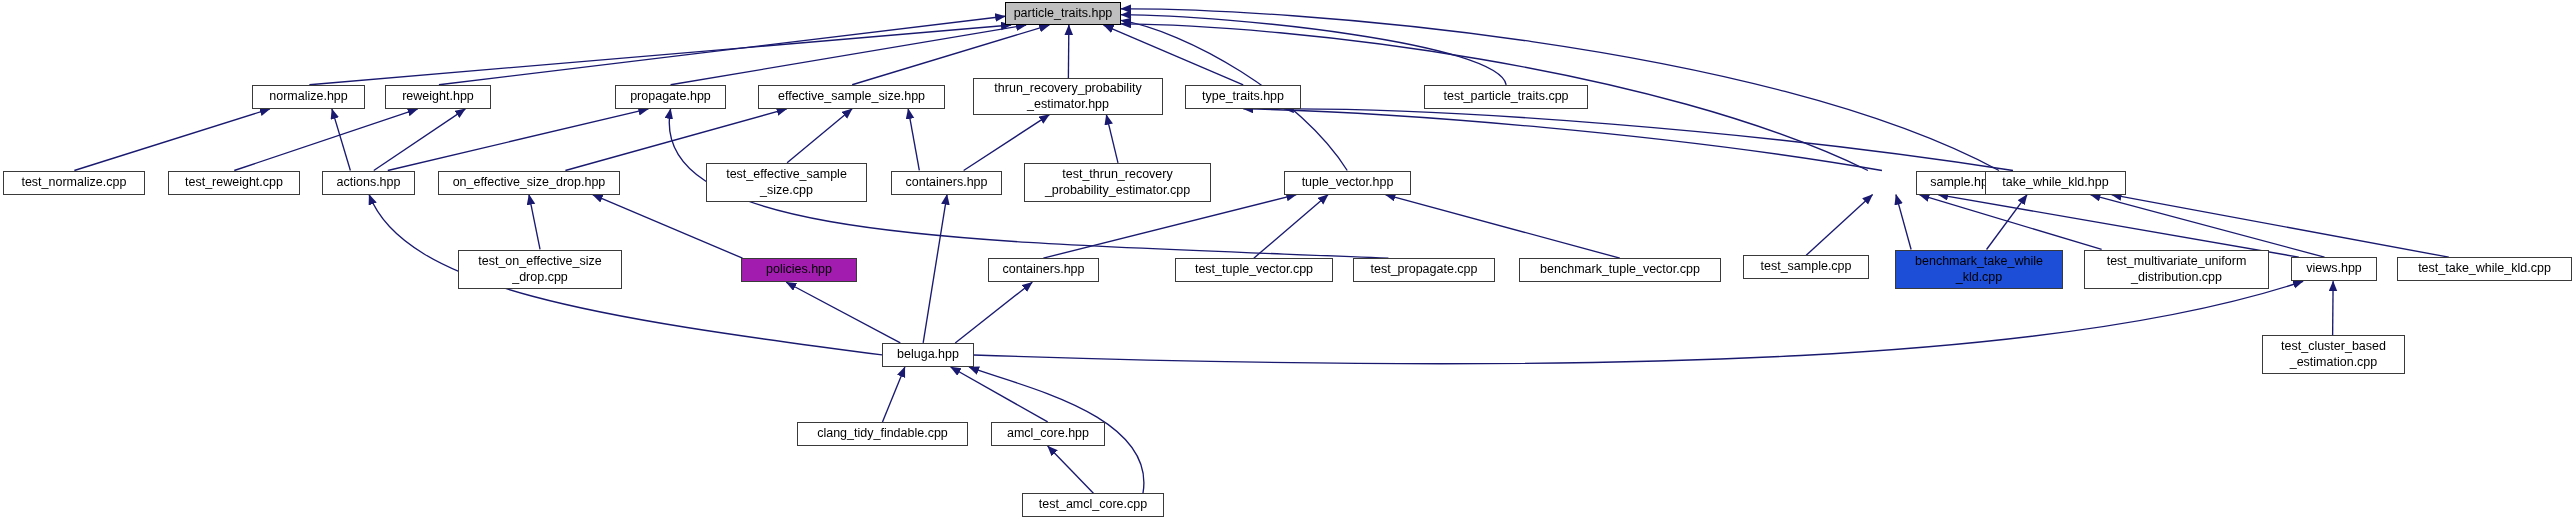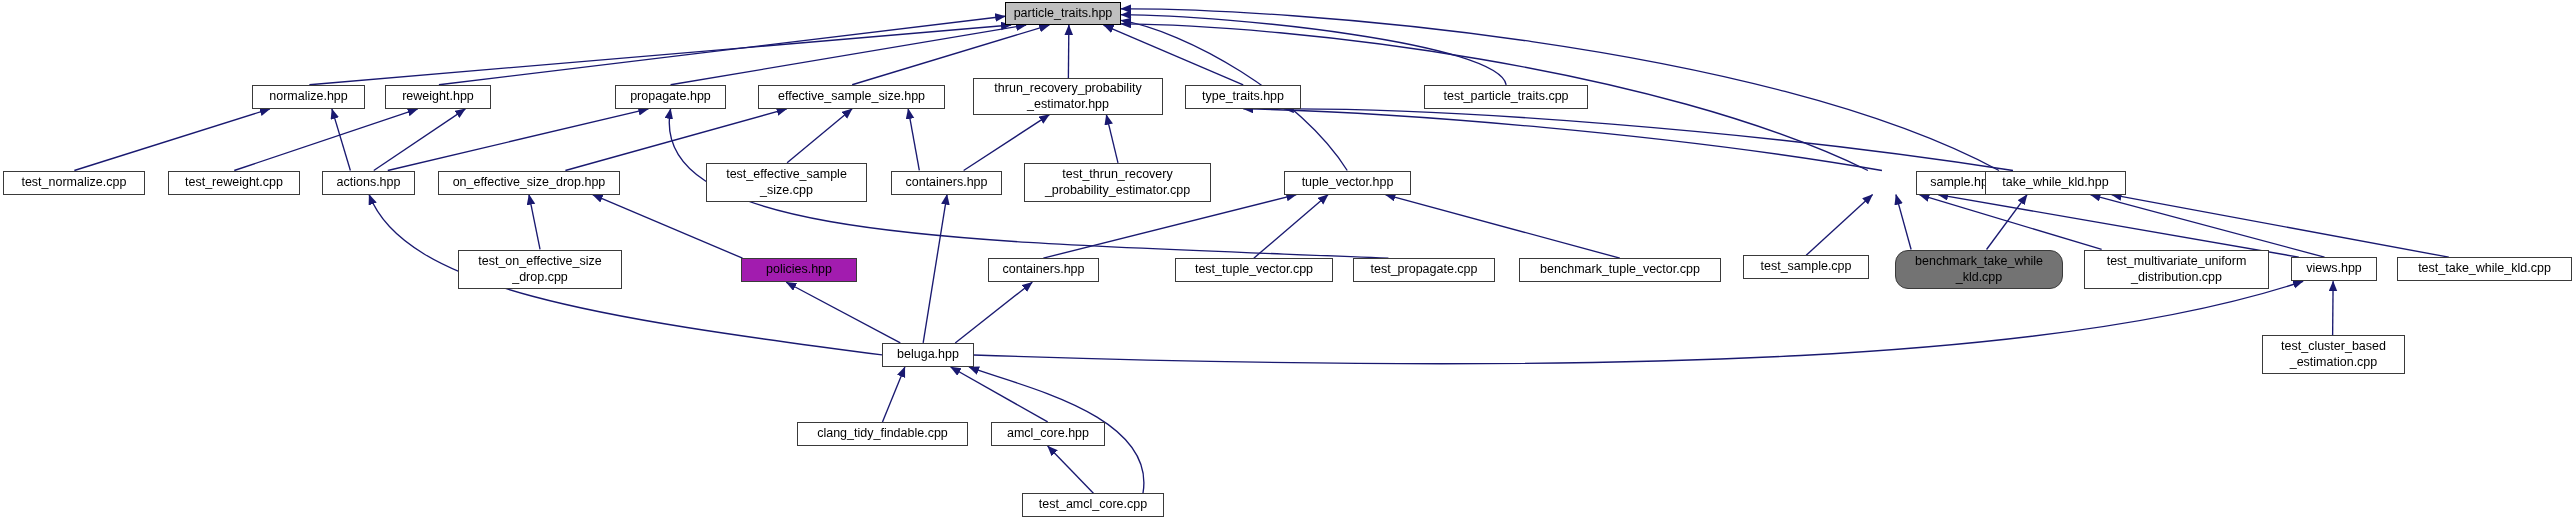--- a/index.html
+++ b/index.html
@@ -112,21 +112,21 @@
       <div class="gnode" style="left: 1916px; top: 171px; width: 93px; height: 24px; background: rgb(255, 255, 255); border-color: rgb(58, 58, 58);">sample.hpp</div>
       <div class="gnode" style="left: 1985px; top: 171px; width: 141px; height: 24px; background: rgb(255, 255, 255); border-color: rgb(58, 58, 58);">take_while_kld.hpp</div>
       <div class="gnode" style="left: 458px; top: 250px; width: 164px; height: 39px; background: rgb(255, 255, 255); border-color: rgb(58, 58, 58);">test_on_effective_size
 _drop.cpp</div>
       <div class="gnode" style="left: 728px; top: 258px; width: 116px; height: 24px; background: #a21caf; border-color: rgb(58, 58, 58); margin-left: 13px;">policies.hpp</div>
       <div class="gnode" style="left: 988px; top: 258px; width: 111px; height: 24px; background: rgb(255, 255, 255); border-color: rgb(58, 58, 58);">containers.hpp</div>
       <div class="gnode" style="left: 1175px; top: 258px; width: 158px; height: 24px; background: rgb(255, 255, 255); border-color: rgb(58, 58, 58);">test_tuple_vector.cpp</div>
       <div class="gnode" style="left: 1353px; top: 258px; width: 142px; height: 24px; background: rgb(255, 255, 255); border-color: rgb(58, 58, 58);">test_propagate.cpp</div>
       <div class="gnode" style="left: 1519px; top: 258px; width: 202px; height: 24px; background: rgb(255, 255, 255); border-color: rgb(58, 58, 58);">benchmark_tuple_vector.cpp</div>
       <div class="gnode" style="left: 1743px; top: 255px; width: 126px; height: 24px; background: rgb(255, 255, 255); border-color: rgb(58, 58, 58);">test_sample.cpp</div>
-      <div class="gnode" style="left: 1895px; top: 250px; width: 168px; height: 39px; background: #737373; border-color: rgb(58, 58, 58); border-radius: 13px;">benchmark_take_while
+      <div class="gnode" style="left: 1895px; top: 250px; width: 168px; height: 39px; background: #1d4ed8; border-color: rgb(58, 58, 58);">benchmark_take_while
 _kld.cpp</div>
       <div class="gnode" style="left: 2084px; top: 250px; width: 185px; height: 39px; background: rgb(255, 255, 255); border-color: rgb(58, 58, 58);">test_multivariate_uniform
 _distribution.cpp</div>
       <div class="gnode" style="left: 2291px; top: 257px; width: 86px; height: 24px; background: rgb(255, 255, 255); border-color: rgb(58, 58, 58);">views.hpp</div>
       <div class="gnode" style="left: 2397px; top: 257px; width: 175px; height: 24px; background: rgb(255, 255, 255); border-color: rgb(58, 58, 58);">test_take_while_kld.cpp</div>
       <div class="gnode" style="left: 882px; top: 343px; width: 92px; height: 24px; background: rgb(255, 255, 255); border-color: rgb(58, 58, 58);">beluga.hpp</div>
       <div class="gnode" style="left: 2262px; top: 335px; width: 143px; height: 39px; background: rgb(255, 255, 255); border-color: rgb(58, 58, 58);">test_cluster_based
 _estimation.cpp</div>
       <div class="gnode" style="left: 797px; top: 422px; width: 171px; height: 24px; background: rgb(255, 255, 255); border-color: rgb(58, 58, 58);">clang_tidy_findable.cpp</div>
       <div class="gnode" style="left: 991px; top: 422px; width: 114px; height: 24px; background: rgb(255, 255, 255); border-color: rgb(58, 58, 58);">amcl_core.hpp</div>

